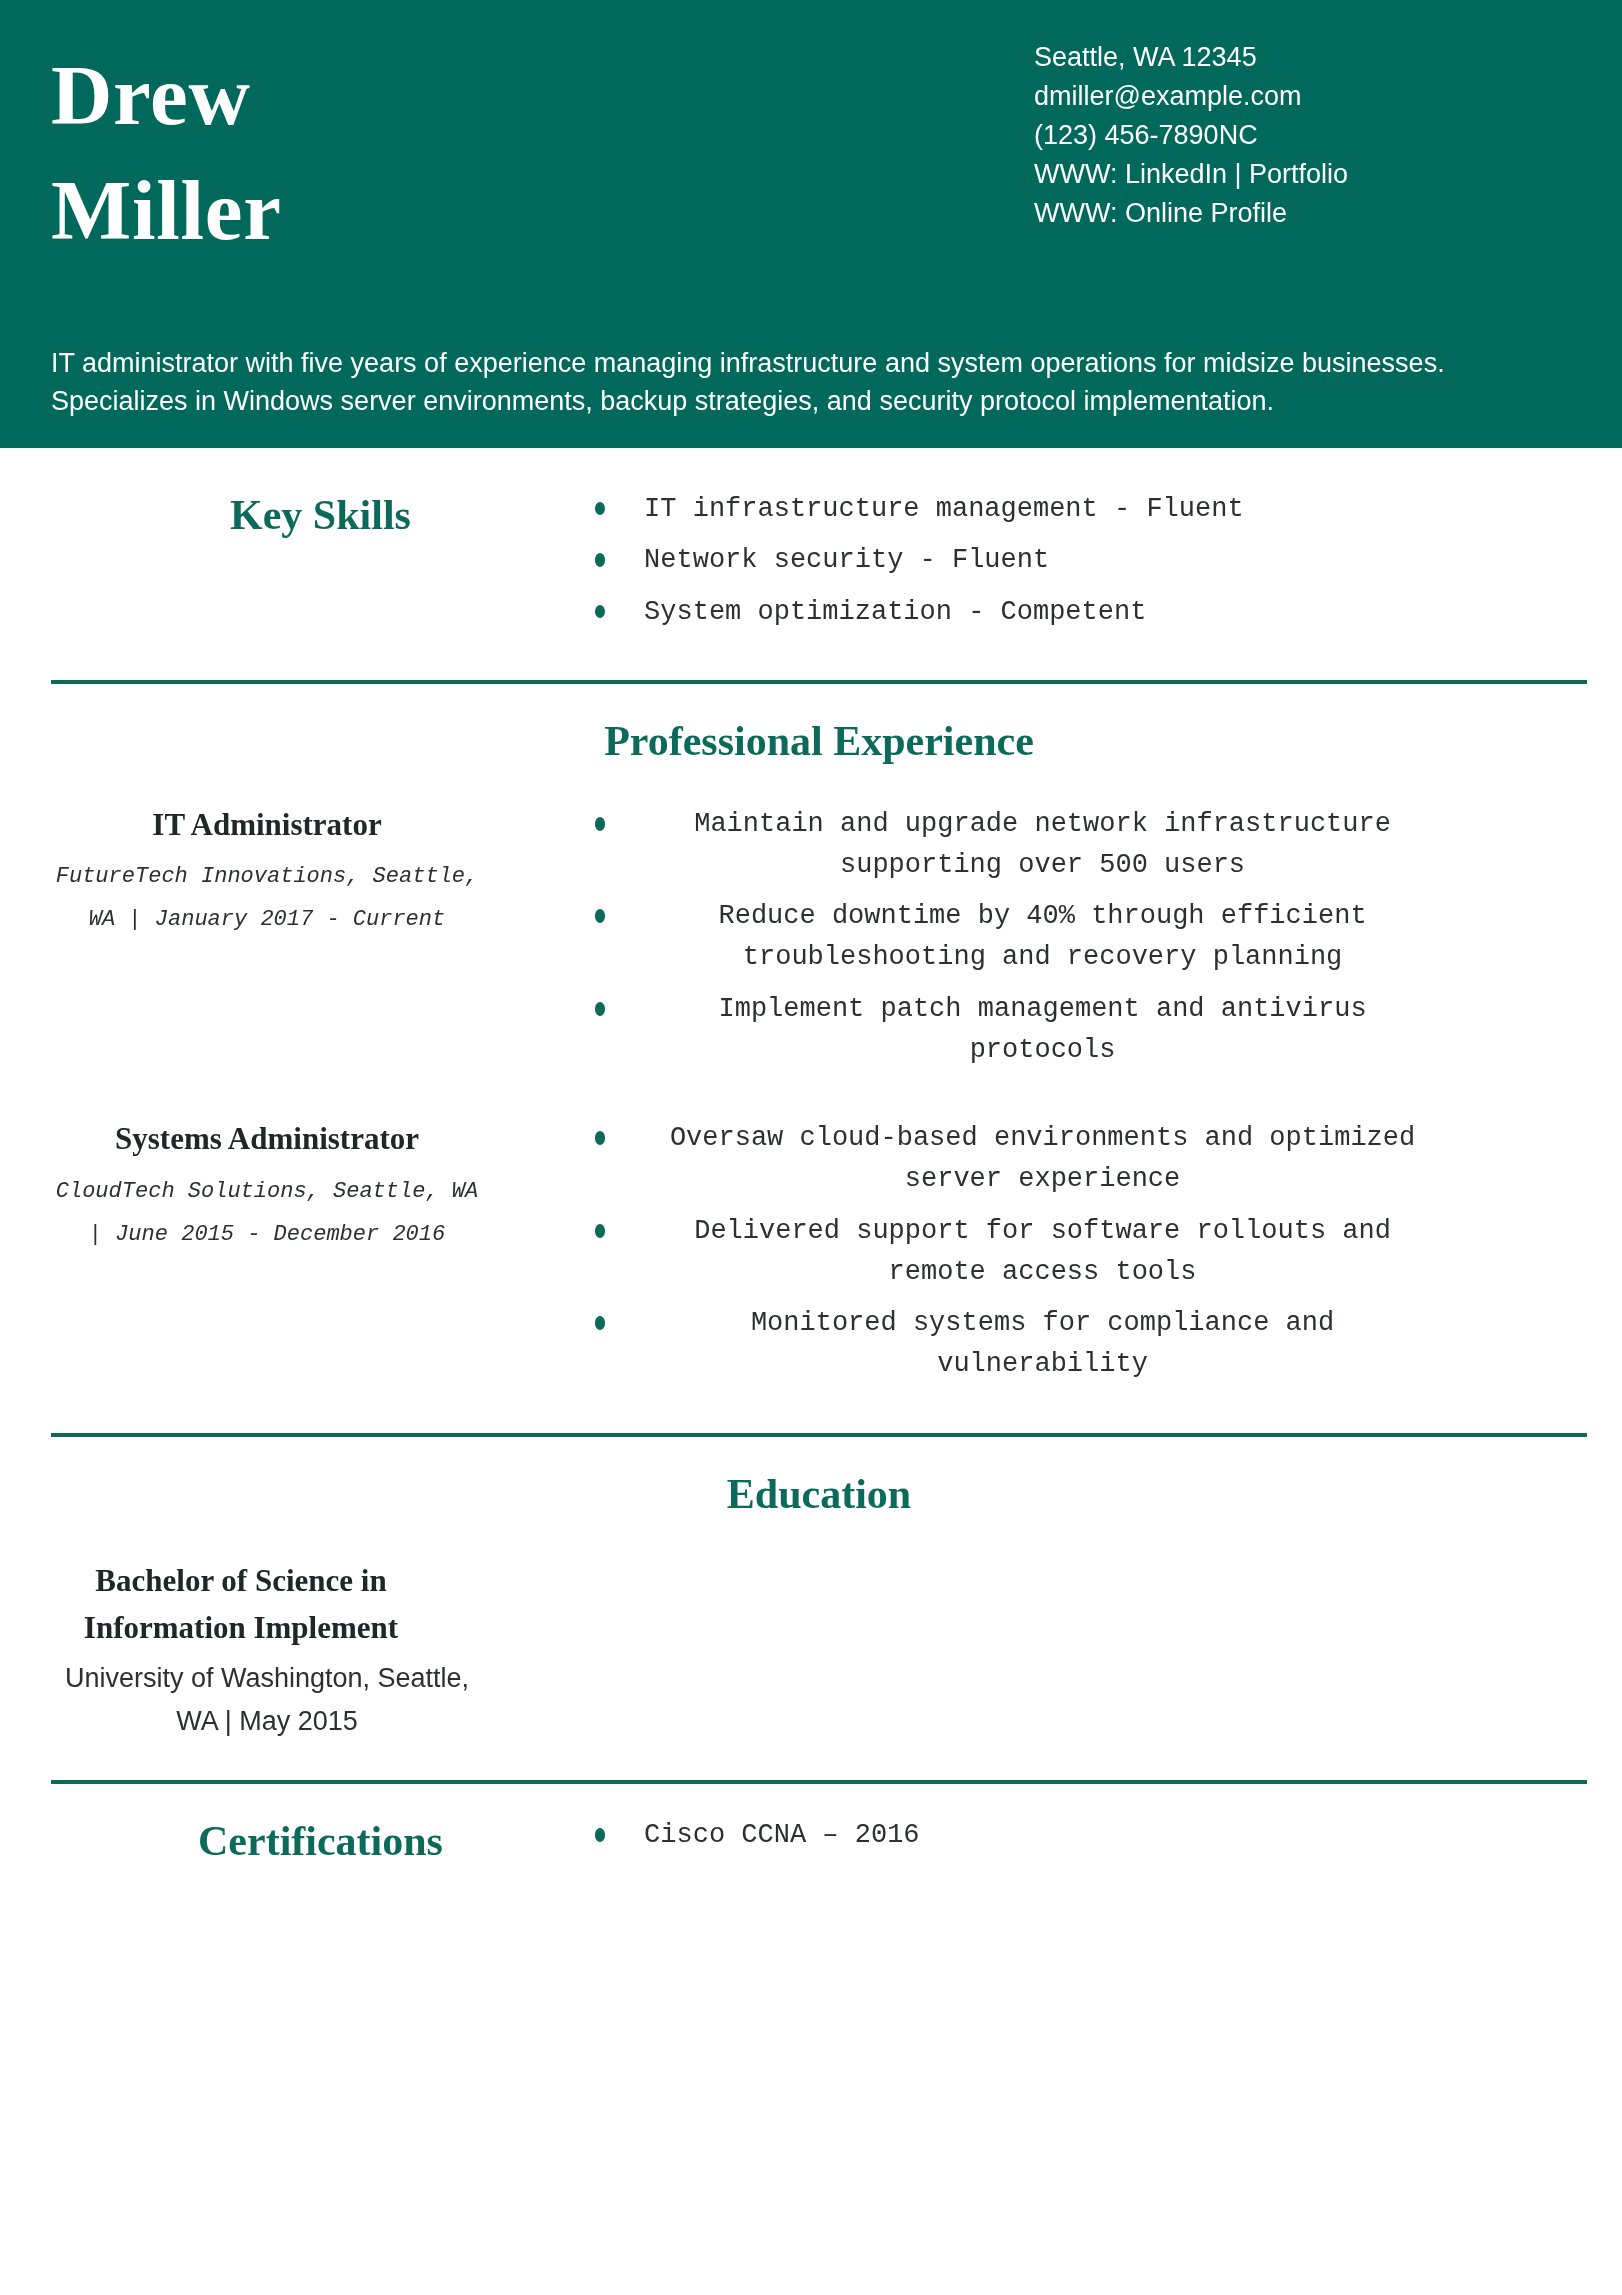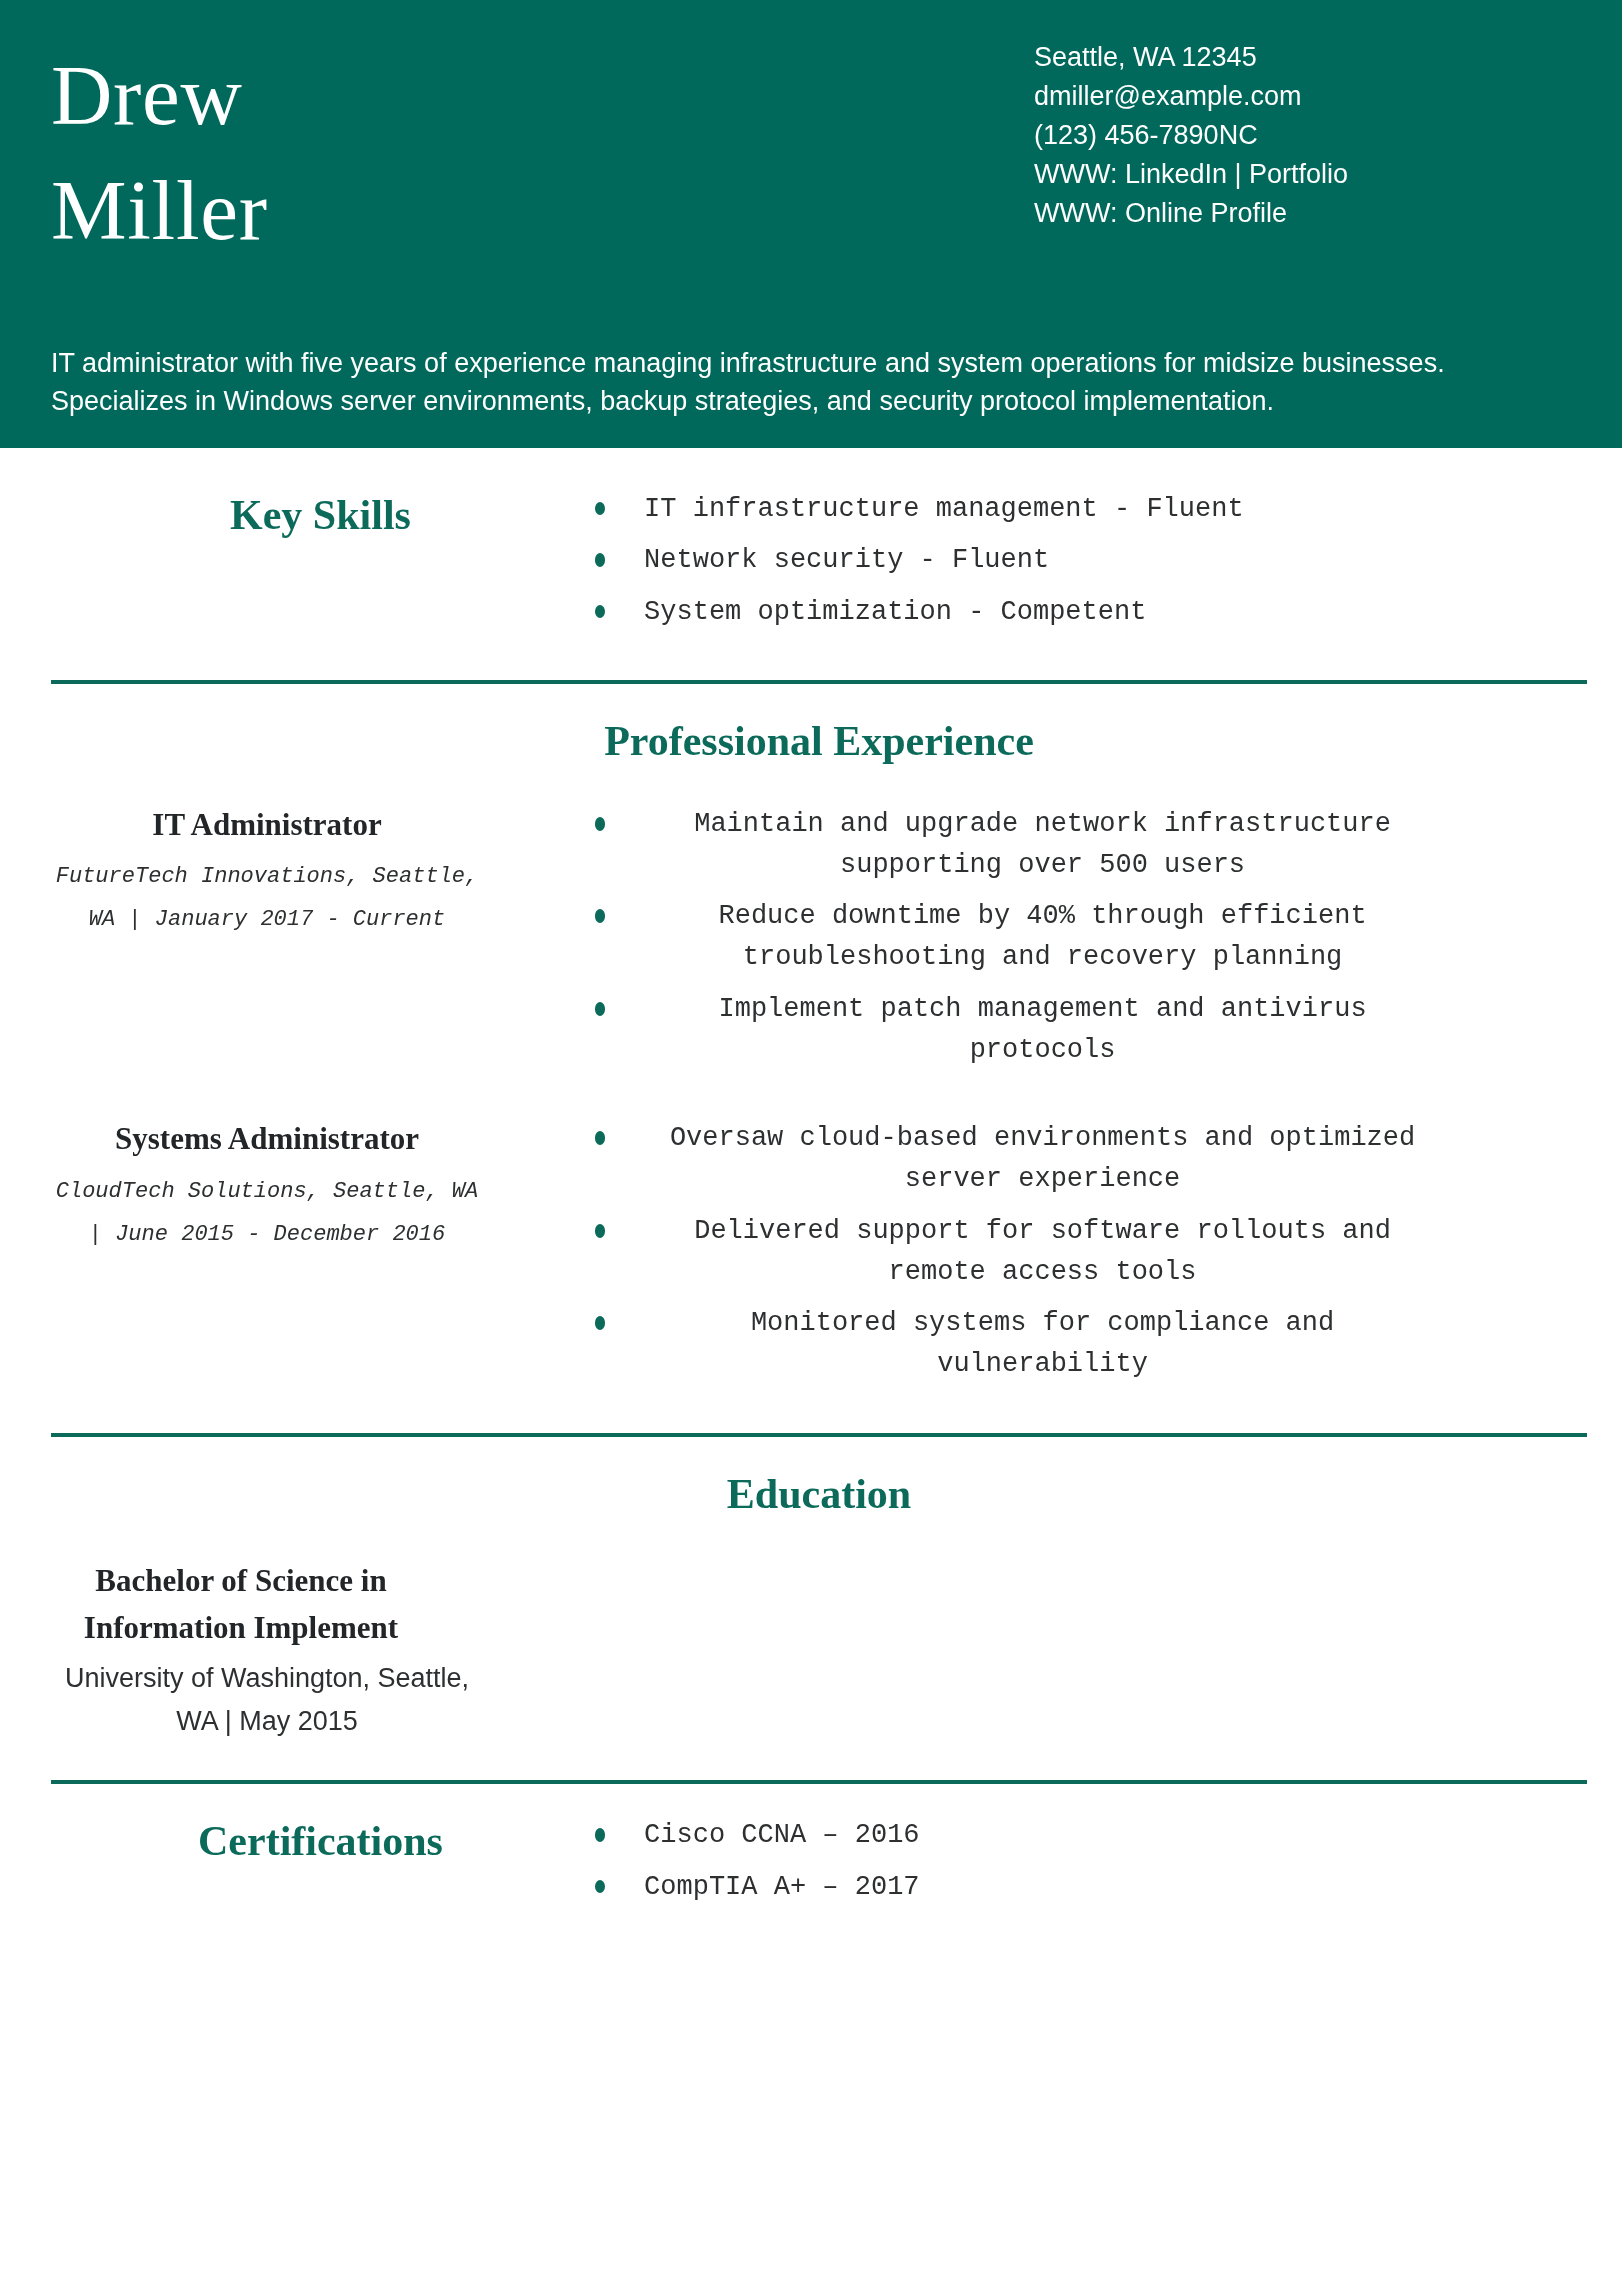--- a/index.html
+++ b/index.html
@@ -17,21 +17,21 @@
   }
   
   .page-header{
     background:var(--header-bg,#00695B);
     padding:38px 35px 27.5px 51px;
   }
   .header-top{display:flex;justify-content:space-between;align-items:flex-start;}
   .name{
     width:458px;
     font-family:"Liberation Serif","DejaVu Serif",serif;
-    font-weight:400;font-size:85px;line-height:115px;
+    font-weight:700;font-size:85px;line-height:115px;
     color:var(--on-dark,#fff);letter-spacing:0.7px;
   }
   .contact{
     width:553px;
     font-size:27px;line-height:39px;color:var(--on-dark,#fff);
   }
   .summary{
     margin-top:76px;max-width:1485px;
     font-size:27px;line-height:38px;color:var(--on-dark,#fff);
   }
@@ -170,22 +170,18 @@
 
     <hr class="rule">
 
     <section class="section">
       <h2 class="section-title">Certifications</h2>
       <ul class="blist">
         <li>
           <span class="dot"></span>
           <span class="btext">Cisco CCNA – 2016</span>
         </li>
-        <li>
-          <span class="dot"></span>
-          <span class="btext">CompTIA A+ – 2017</span>
-        </li>
       </ul>
     </section>
 
   </main>
 </div>
 
 
 </body></html>

